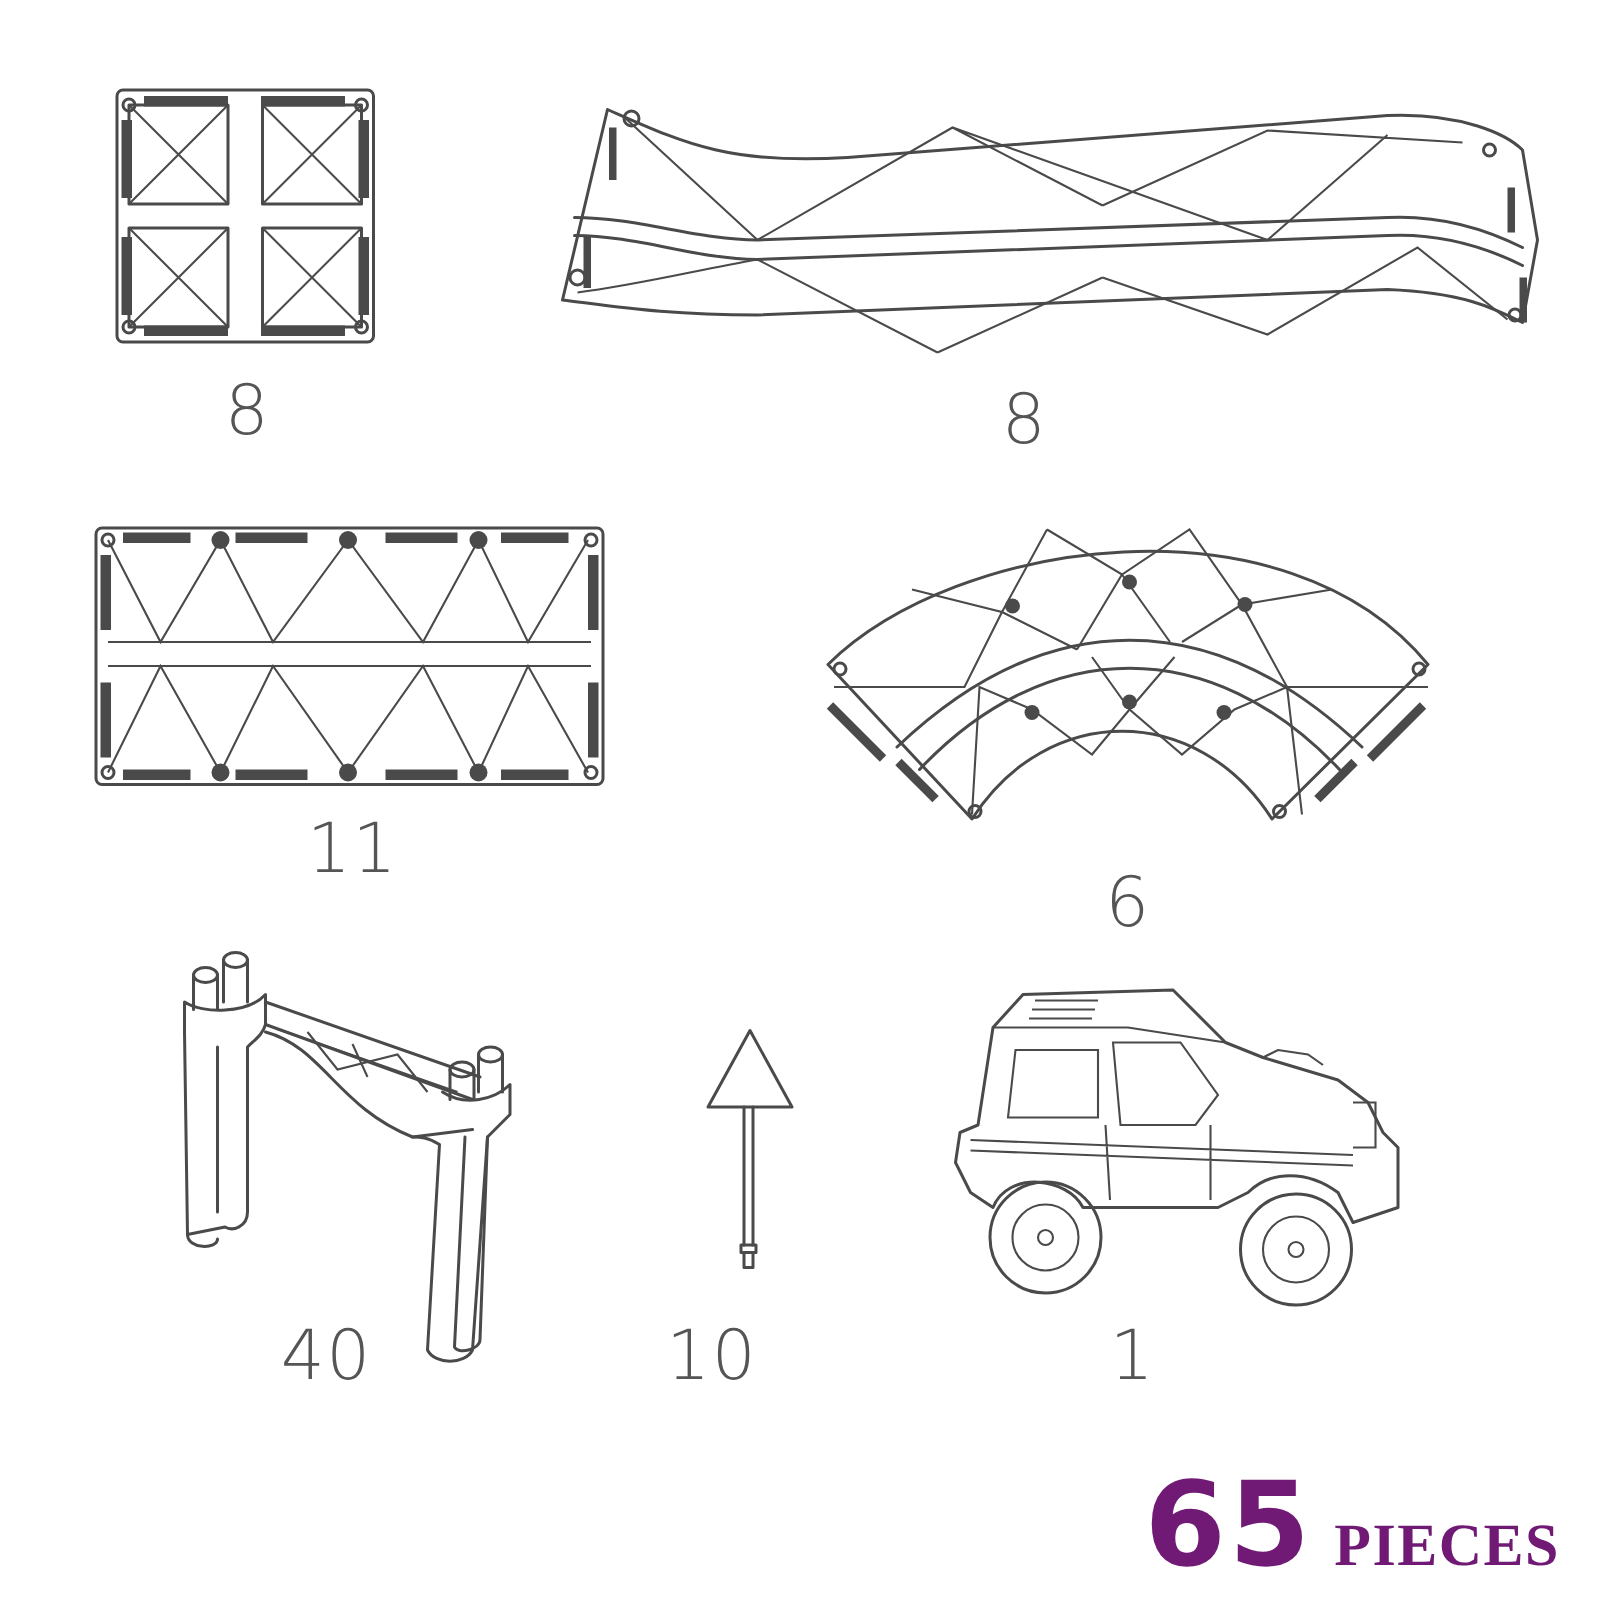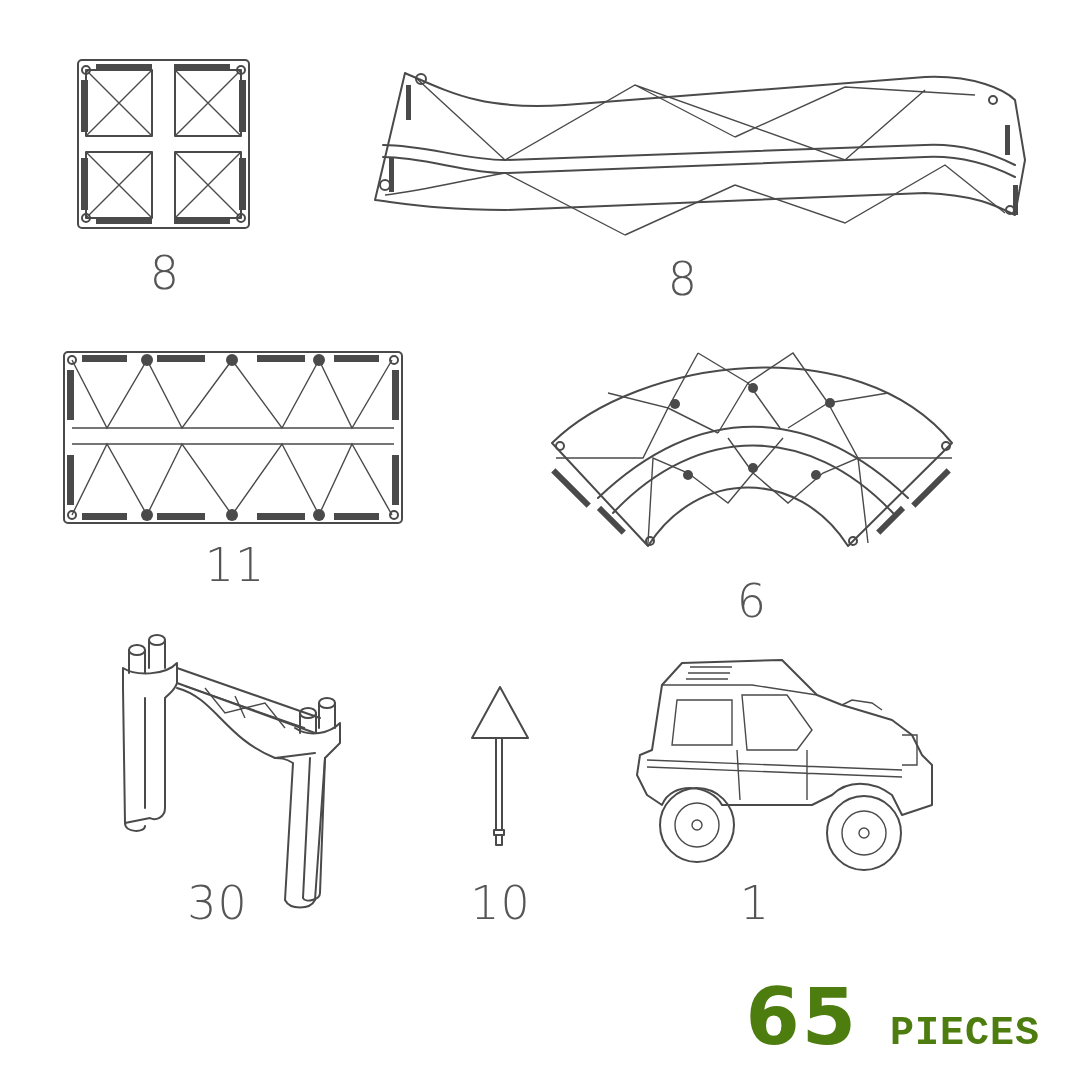--- a/index.html
+++ b/index.html
@@ -5,23 +5,23 @@
     html, body { margin: 0; padding: 0; background: #ffffff; }
     body { width: 1080px; height: 1080px; position: relative; overflow: hidden;
            font-family: "DejaVu Sans", sans-serif; color: #555555; }
     .piece { position: absolute; }
     .qty { position: absolute; font-family: "DejaVu Sans", sans-serif; font-weight: 300;
            color: #555; font-size: 46px; line-height: 1; text-align: center; letter-spacing: 1px; }
     svg { position: absolute; overflow: visible; }
     .stroke { fill: none; stroke: #4a4a4a; stroke-width: 2; stroke-linejoin: round; stroke-linecap: round; }
     .thin { fill: none; stroke: #4a4a4a; stroke-width: 1.4; }
     .dark { fill: #4a4a4a; stroke: none; }
-    .total { position: absolute; right: 40px; top: 978px; display: flex; align-items: baseline; color: #4d7c0f; }
+    .total { position: absolute; right: 40px; top: 978px; display: flex; align-items: baseline; color: #701a75; }
     .total-num { font-family: "DejaVu Sans", sans-serif; font-weight: bold; font-size: 78px; letter-spacing: 2px; line-height: 1; }
-    .total-label { font-family: Liberation Mono, monospace; font-weight: bold; font-size: 40px; margin-left: 32px; letter-spacing: 1px; }
+    .total-label { font-family: Liberation Serif, serif; font-weight: bold; font-size: 40px; margin-left: 14px; letter-spacing: 1px; }
   </style>
 </head>
 <body>
 
 <div class="piece" style="left:76px;top:58px;width:175px;height:172px;">
   <svg width="175" height="172" viewBox="0 0 175 172">
     <rect class="stroke" x="2" y="2" width="171" height="168" rx="4"></rect>
     <rect class="dark" x="20" y="6" width="56" height="7"></rect>
     <rect class="dark" x="98" y="6" width="56" height="7"></rect>
     <rect class="dark" x="20" y="159" width="56" height="7"></rect>
@@ -128,31 +128,31 @@
     <path class="stroke" d="M62 40 L205 90 M62 55 L200 105 M62 60 C100 70 110 110 160 130 L200 125"></path>
     <path class="thin" d="M70 58 L190 100 M90 60 L110 85 L150 75 L170 100 M120 68 L130 90"></path>
     <ellipse class="stroke" cx="193" cy="85" rx="8" ry="5"></ellipse>
       <path class="stroke" d="M185 85 L185 105 M201 85 L201 105"></path>
     <ellipse class="stroke" cx="212" cy="75" rx="8" ry="5"></ellipse>
       <path class="stroke" d="M204 75 L204 100 M220 75 L220 100"></path>
     <path class="stroke" d="M180 100 C195 110 215 105 225 95 L225 115 L210 130 L200 272 C195 282 175 282 170 272 L178 135 C170 130 165 130 160 130"></path>
     <path class="stroke" d="M195 130 L188 270 M210 130 L205 265 C205 272 190 275 188 270"></path>
   </svg>
 </div>
-<div class="qty" style="left:175px;top:880px;width:85px;">30</div>
+<div class="qty" style="left:175px;top:880px;width:85px;">40</div>
 
 <div class="piece" style="left:470px;top:685px;width:60px;height:175px;">
   <svg width="60" height="175" viewBox="0 0 60 175">
     <path class="stroke" d="M30 2 L58 53 L2 53 Z"></path>
     <path class="stroke" d="M26 53 L26 145 M32 53 L32 145"></path>
     <rect class="stroke" x="24" y="145" width="10" height="5"></rect>
     <path class="stroke" d="M26 150 L26 160 L32 160 L32 150"></path>
   </svg>
 </div>
-<div class="qty" style="left:458px;top:880px;width:85px;">10</div>
+<div class="qty" style="left:432px;top:880px;width:85px;">10</div>
 
 <div class="piece" style="left:632px;top:655px;width:310px;height:215px;">
   <svg width="310" height="215" viewBox="0 0 310 215">
     <path class="stroke" d="M30 30 L50 8 L150 5 L185 40 L210 50 L260 65 L280 80 L290 100 L300 110 L300 150 L270 160 L260 140 C240 125 215 125 200 140 L180 150 L90 150 C80 130 40 125 30 150 L15 140 L5 120 L8 100 L20 95 Z"></path>
     <path class="thin" d="M30 30 L120 30 L185 40 M45 45 L100 45 L100 90 L40 90 Z M110 40 L155 40 L180 75 L165 95 L115 95 Z"></path>
     <path class="thin" d="M15 105 L270 115 M15 112 L270 122 M105 95 L108 145 M175 95 L175 145"></path>
     <path class="thin" d="M58 12 L100 12 M56 18 L98 18 M54 24 L96 24"></path>
     <path class="thin" d="M210 50 L220 45 L240 48 L250 55 M270 80 L285 80 L285 110 L270 110"></path>
     <circle class="stroke" cx="65" cy="170" r="37"></circle>
       <circle class="thin" cx="65" cy="170" r="22"></circle>

